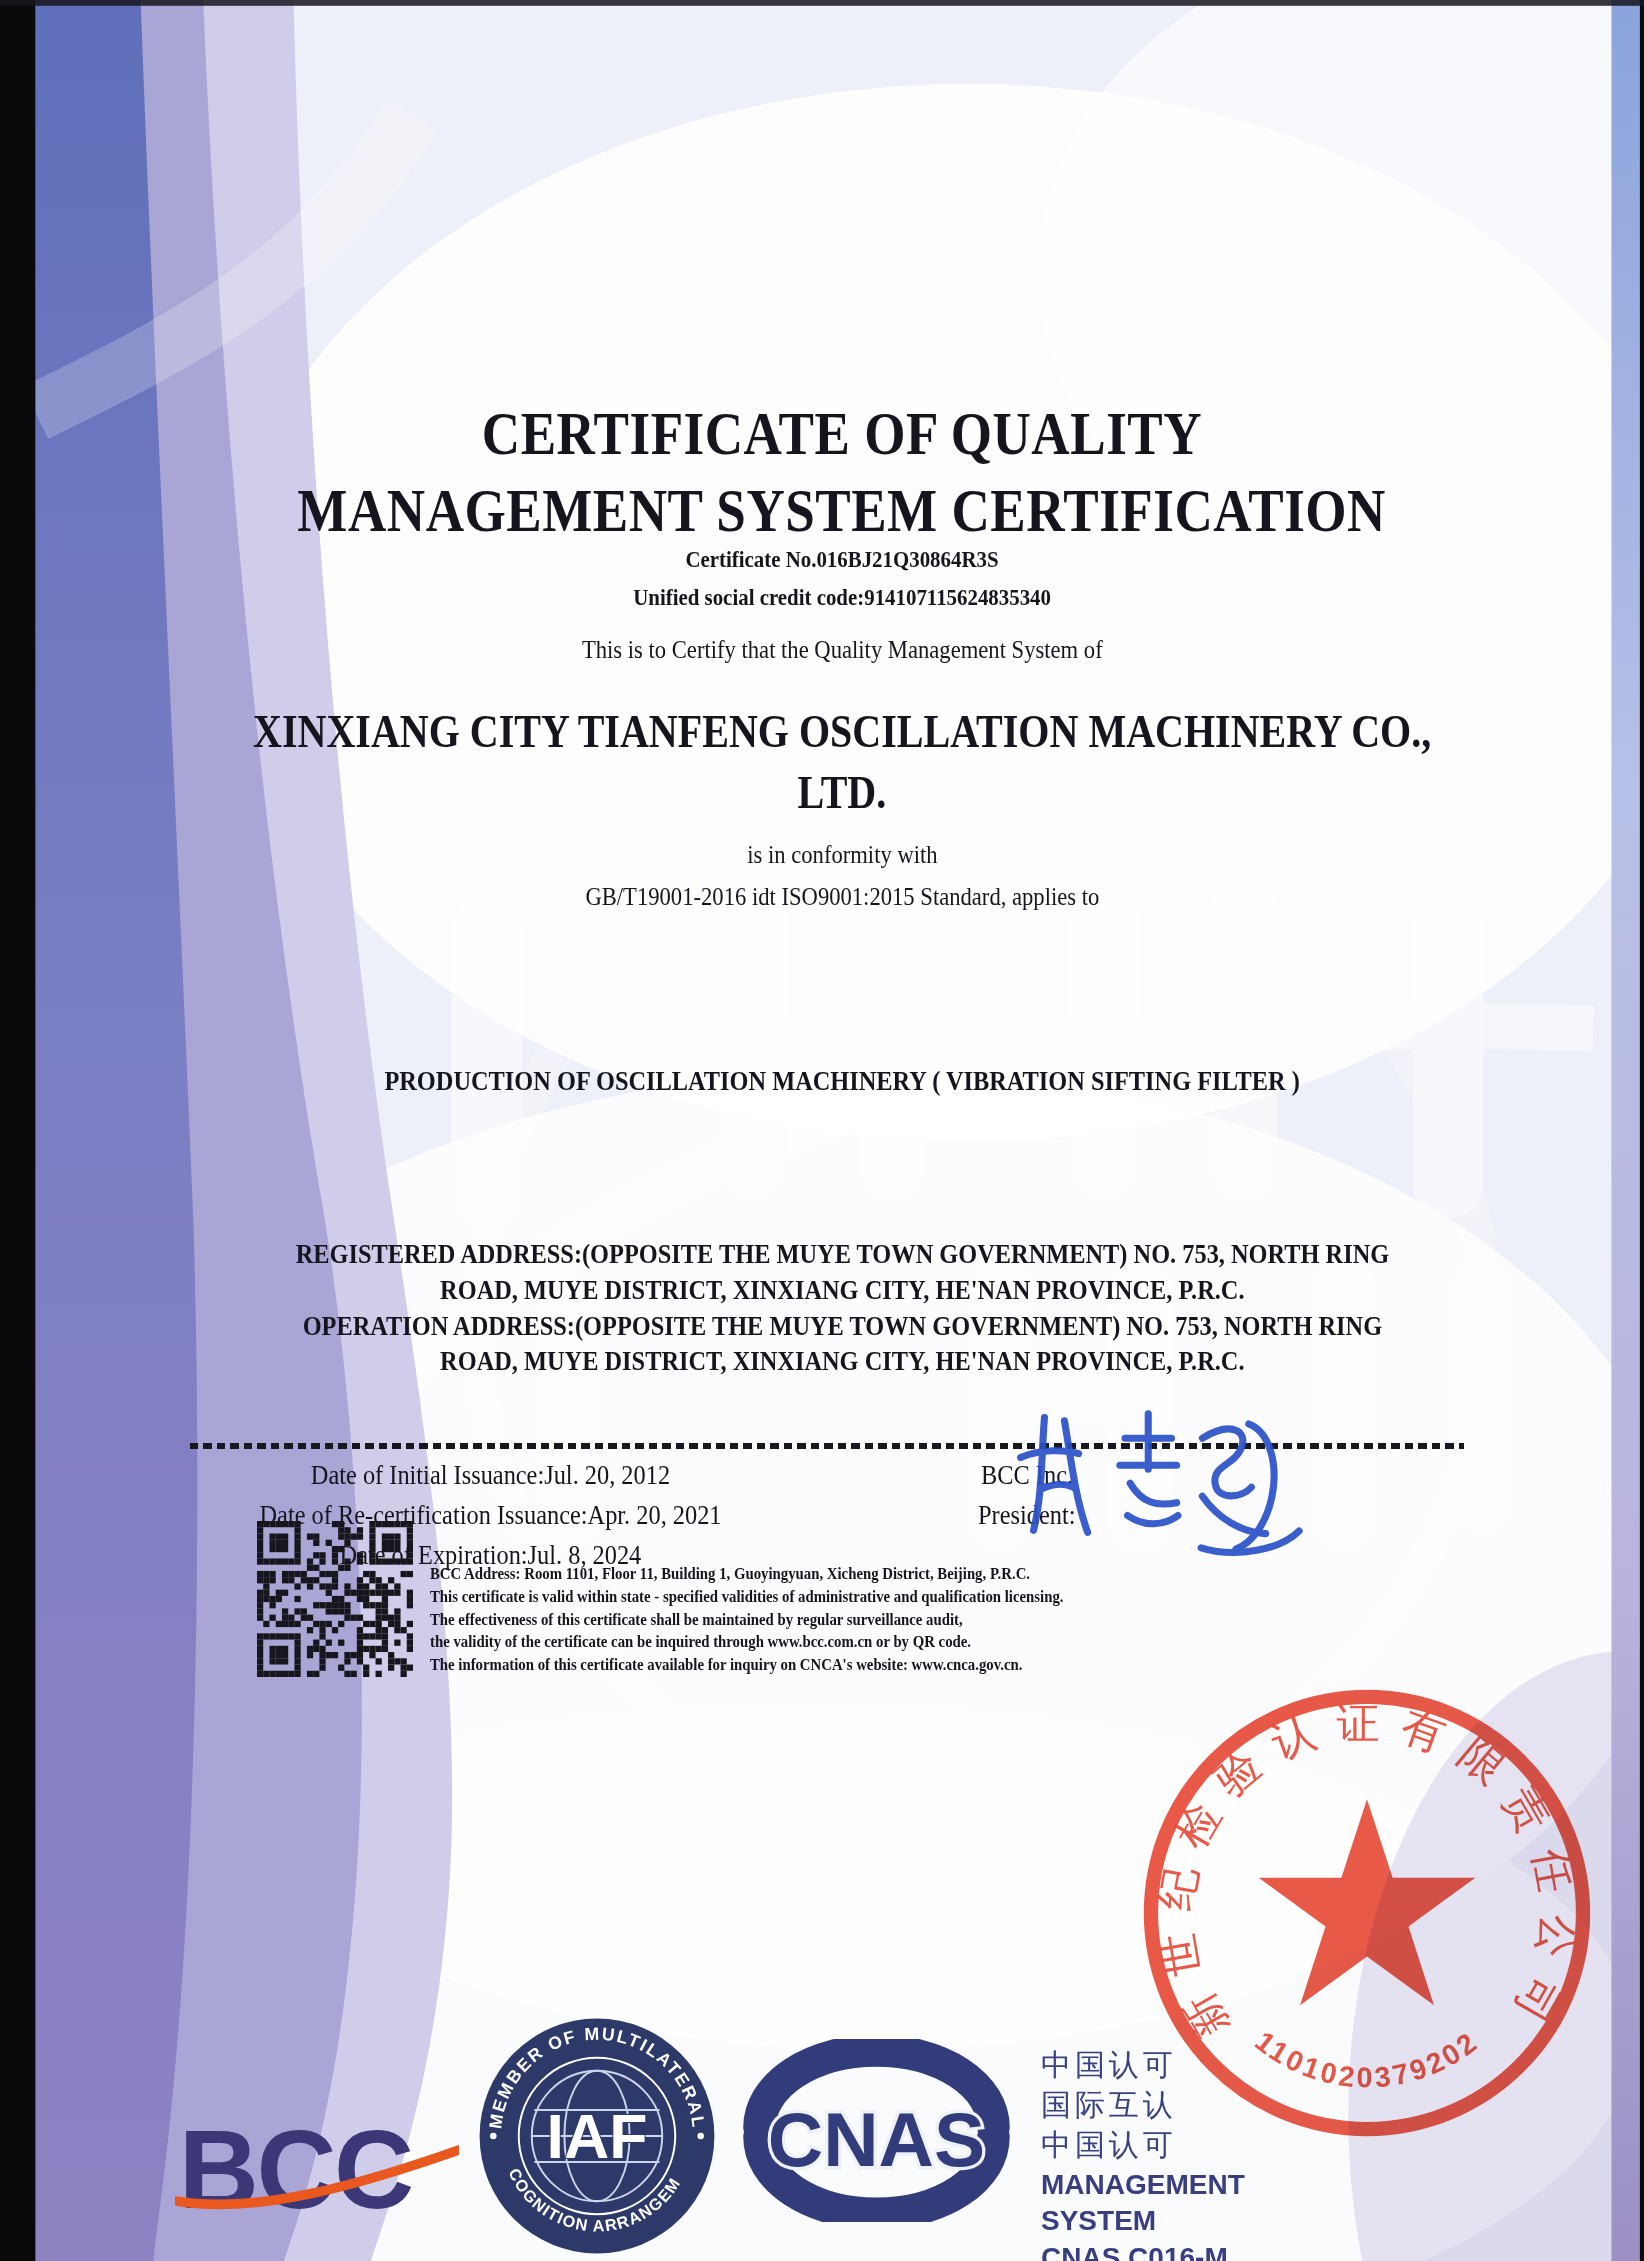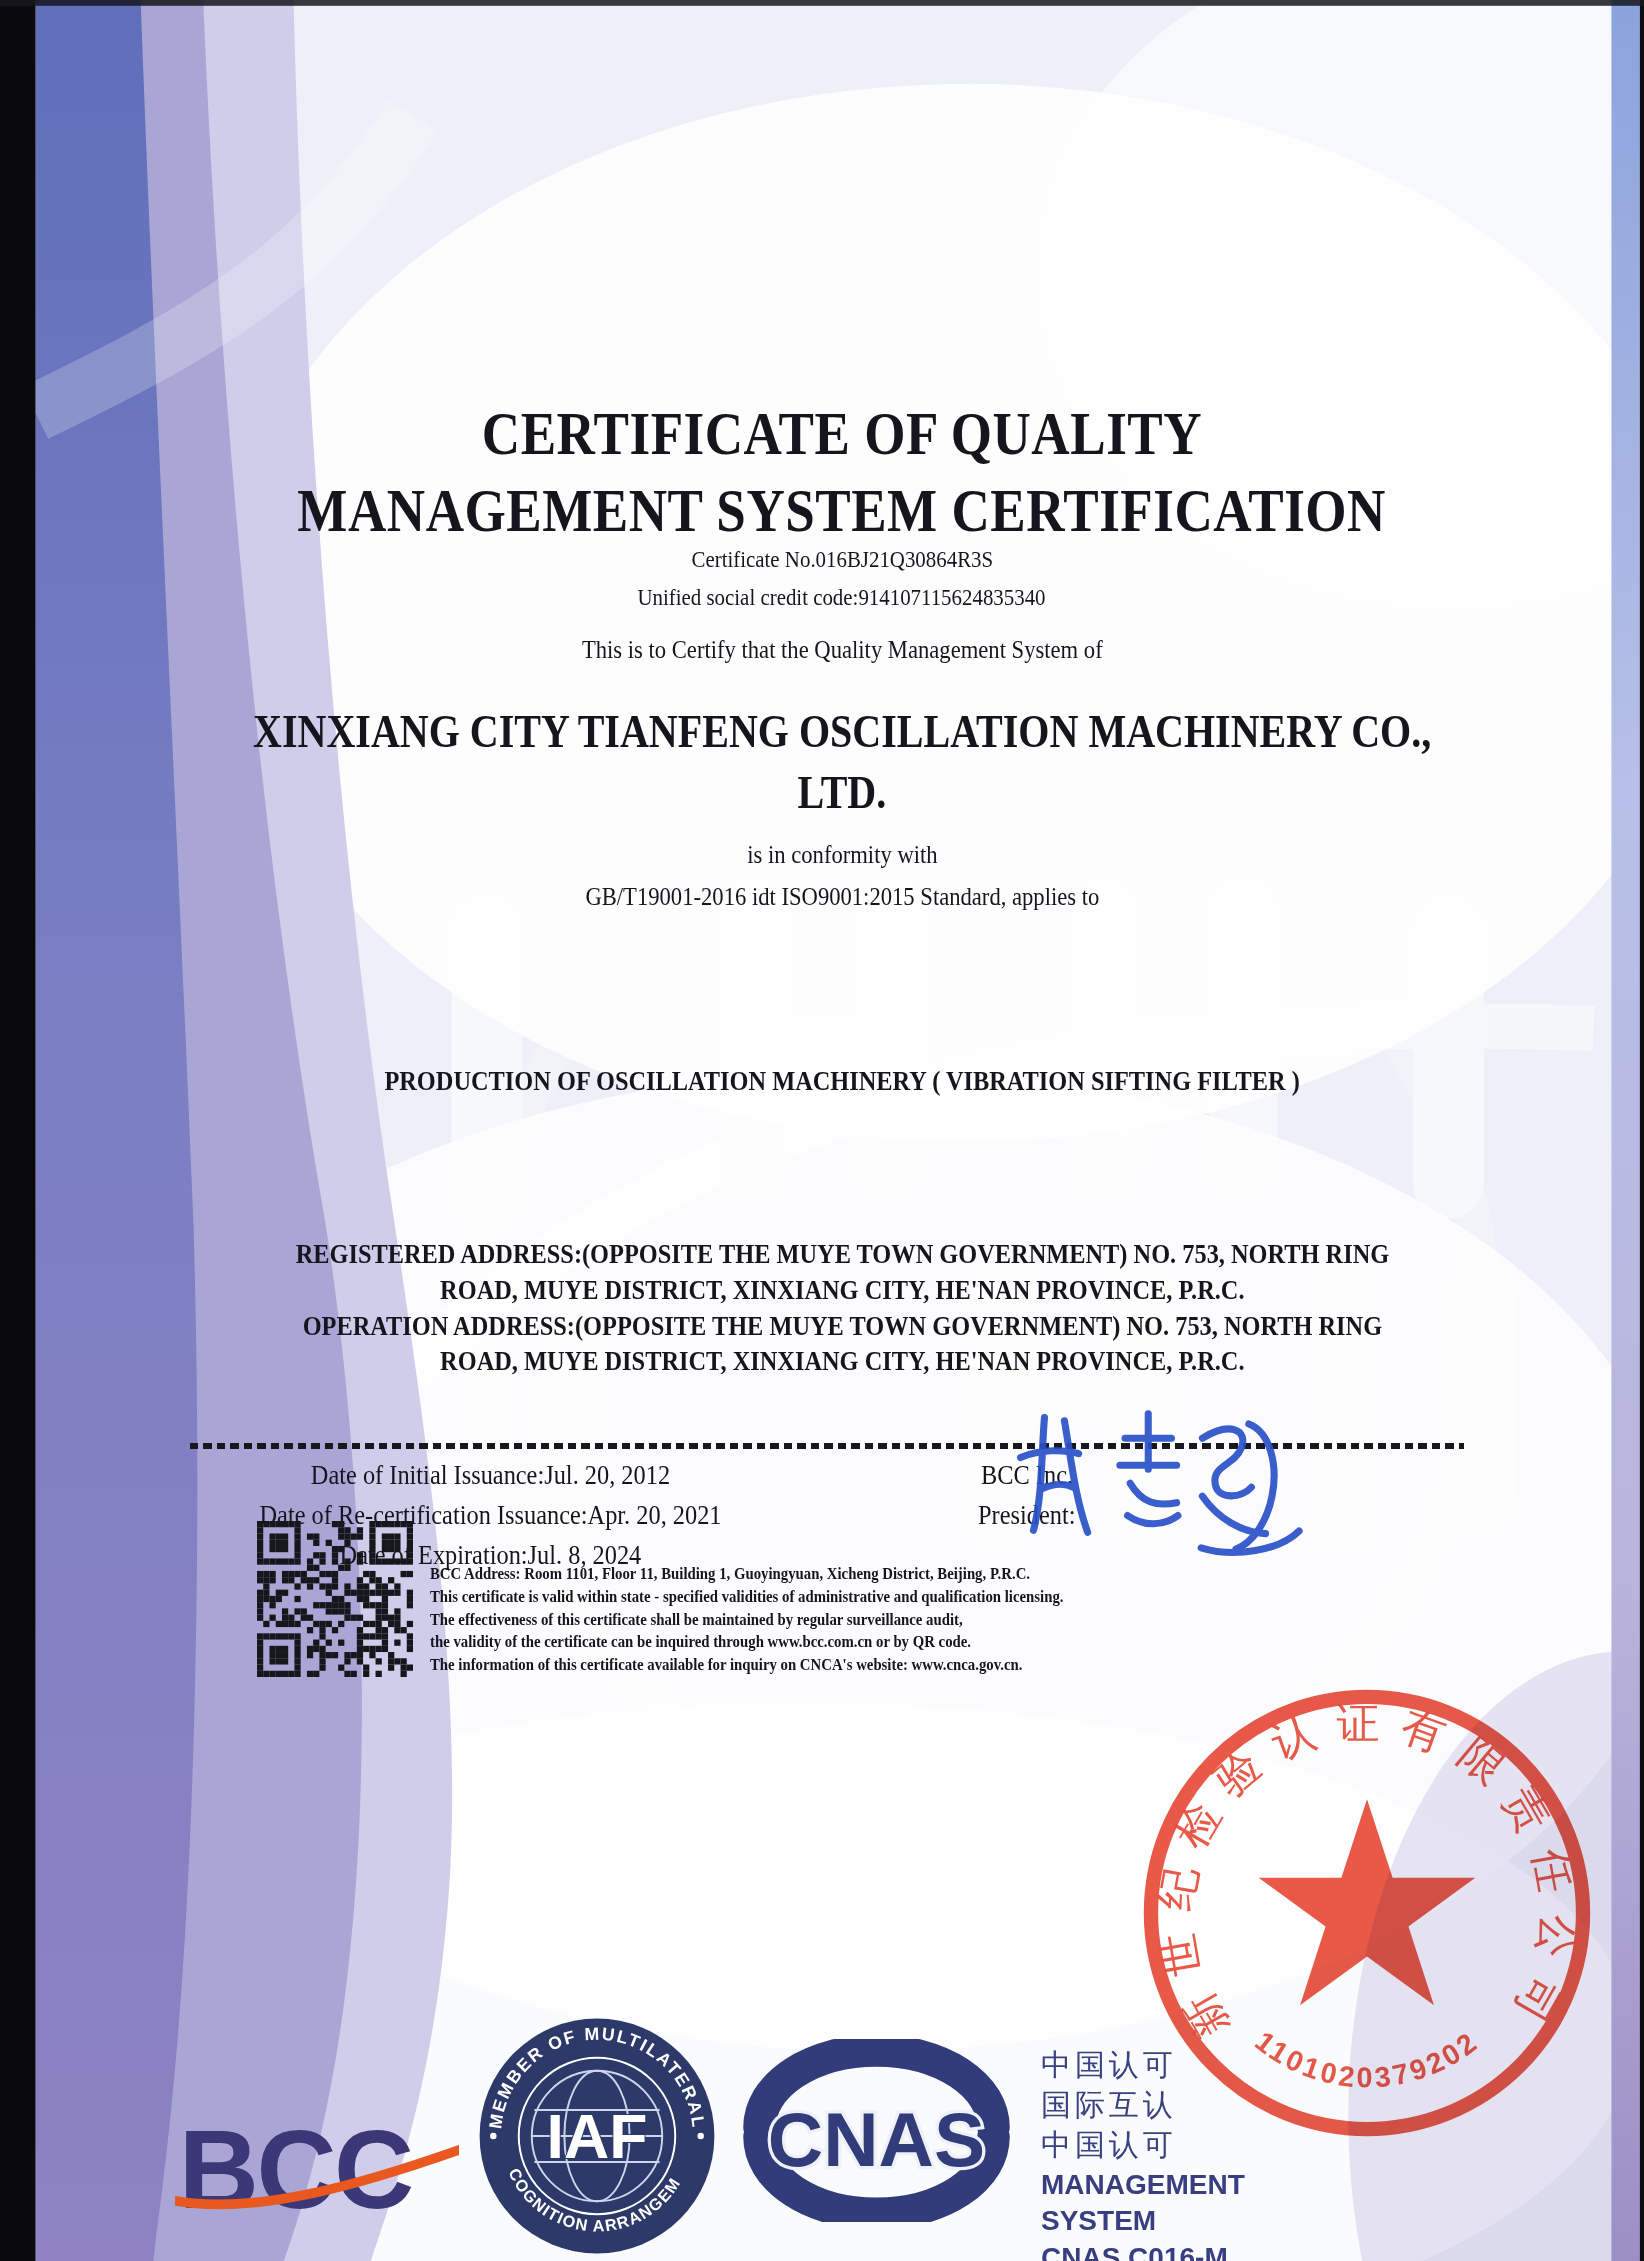--- a/index.html
+++ b/index.html
@@ -10,21 +10,21 @@
   .abs { position:absolute; }
   svg { display:block; }
 
   
   .cond   { display:inline-block; transform:scaleX(.87); transform-origin:center center; white-space:nowrap; }
   .cond-l { display:inline-block; transform:scaleX(.87); transform-origin:left center;  white-space:nowrap; }
 
   .center-col { left:123px; width:1438px; text-align:center; }
 
   .title { top:386px; font-size:61px; font-weight:bold; line-height:1.26; letter-spacing:0.6px;margin-top:10px; }
-  .certnos { top:540px; font-size:24px; font-weight:normal; line-height:1.6; }
+  .certnos { top:540px; font-size:24px; font-weight:bold; line-height:1.6; }
   .certify { top:635px; font-size:26px; }
   .company { top:702px; font-size:46px; font-weight:bold; line-height:1.32; }
   .conformity { top:840px; font-size:26px; }
   .standard { top:882px; font-size:26px; }
   .scope { top:1065px; font-size:28px; font-weight:600; }
   .addresses { top:1236px; font-size:28px; font-weight:600; line-height:1.28; }
 
   .divider {
     left:190px; top:1443px; width:1274px; height:5.8px;
     background:repeating-linear-gradient(90deg,#17171f 0 8.4px, rgba(0,0,0,0) 8.4px 13.5px);

